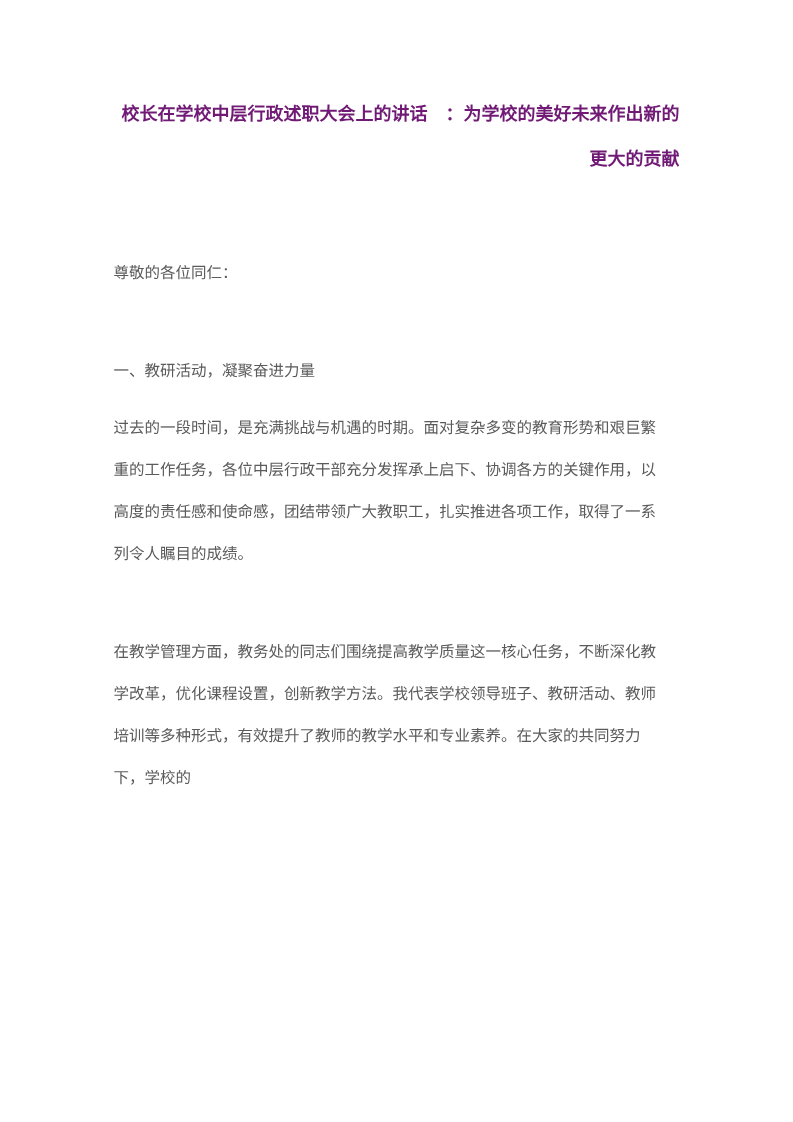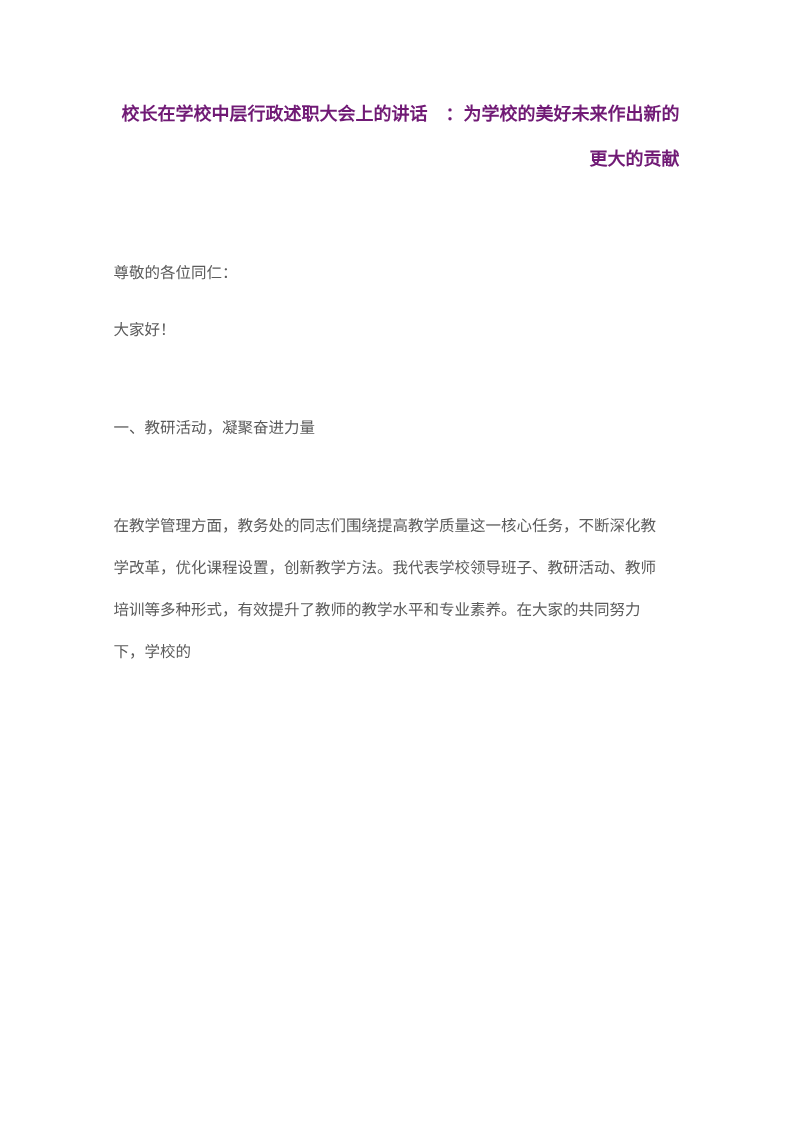--- a/index.html
+++ b/index.html
@@ -40,20 +40,20 @@
   }
 </style>
 </head>
 <body>
 
 <div class="page">
   <h1 class="title">校长在学校中层行政述职大会上的讲话　：为学校的美好未来作出新的更大的贡献</h1>
 
   <p>尊敬的各位同仁：</p>
 
-  <p>大家好！</p>
 
 
   <p class="spaced">一、教研活动，凝聚奋进力量</p>
 
+  <p>过去的一段时间，是充满挑战与机遇的时期。面对复杂多变的教育形势和艰巨繁重的工作任务，各位中层行政干部充分发挥承上启下、协调各方的关键作用，以高度的责任感和使命感，团结带领广大教职工，扎实推进各项工作，取得了一系列令人瞩目的成绩。</p>
 
   <p class="spaced">在教学管理方面，教务处的同志们围绕提高教学质量这一核心任务，不断深化教学改革，优化课程设置，创新教学方法。我代表学校领导班子、教研活动、教师培训等多种形式，有效提升了教师的教学水平和专业素养。在大家的共同努力下，学校的</p>
 </div>
 
 </body></html>

